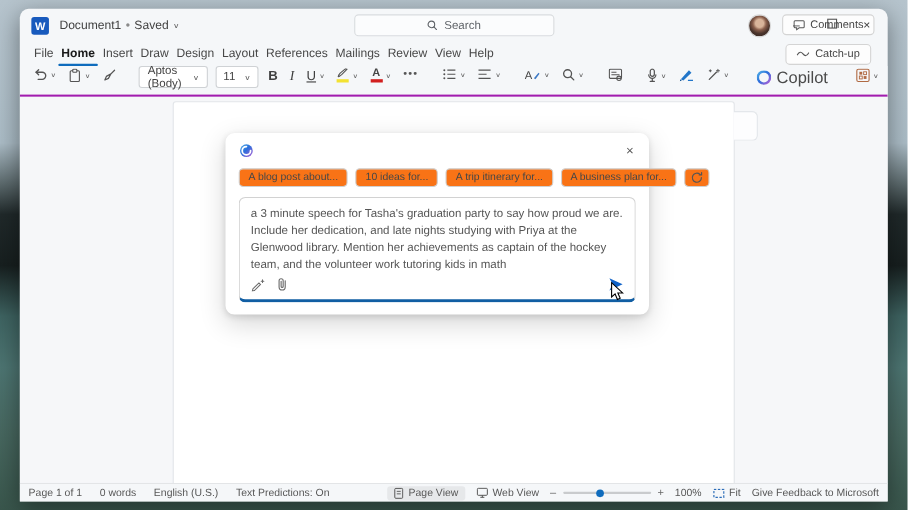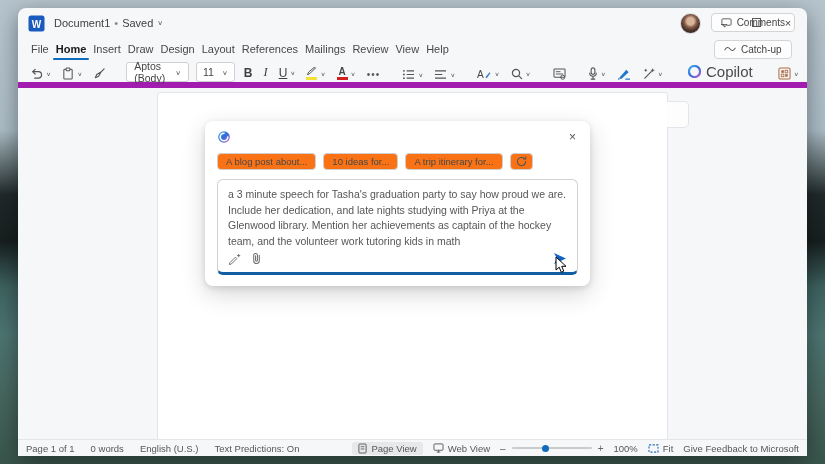--- a/index.html
+++ b/index.html
@@ -31,21 +31,21 @@
   .winctl { font-size:11px; color:#444; width:18px; text-align:center; }
   .maxbox { width:9px; height:9px; border:1.2px solid #555; display:inline-block; }
   
   .menubar { height:22px; display:flex; align-items:center; padding:0 12px; gap:5px; font-size:11px; color:#484848; flex:0 0 auto; }
   .mtab { position:relative; padding:2px 1px; cursor:default; }
   .mtab.active { color:#1a1a1a; font-weight:bold; }
   .mtab.active::after { content:""; position:absolute; left:-2px; right:-2px; bottom:-3px; height:2.5px; background:#0f6cbd; border-radius:2px; }
   .mb-right { margin-left:auto; display:flex; align-items:center; gap:8px;flex-direction:column; }
   .pill { height:19px; display:flex; align-items:center; gap:5px; padding:0 9px; border:1px solid #d4d4d4; border-radius:4px; background:#fdfdfd; font-size:10px; color:#444; }
   
-  .ribbon { height:28px; display:flex; align-items:flex-end; padding:0 10px; gap:7px; background:#f5f7f9; border-bottom:6px solid #a21caf; flex:0 0 auto; }
+  .ribbon { height:28px; display:flex; align-items:flex-start; padding:0 10px; gap:7px; background:#f5f7f9; border-bottom:2px solid #a21caf; flex:0 0 auto; }
   .rsep { width:1px; height:17px; background:#dddfe2; margin:0 2px; }
   .rbtn { display:flex; align-items:center; gap:3px; color:#545454; font-size:11px; padding:2px 2px; border-radius:3px; }
   .rbtn .chev { font-size:7px; }
   .fontbox { height:20px; border:1px solid #cfd2d5; border-radius:3px; background:#fff; display:flex; align-items:center; gap:10px; padding:0 7px; font-size:10.5px; color:#444; }
   .sizebox { height:20px; border:1px solid #cfd2d5; border-radius:3px; background:#fff; display:flex; align-items:center; gap:8px; padding:0 6px; font-size:10.5px; color:#444; }
   .bchar { font-weight:bold; font-size:12px; color:#3f3f3f; }
   .ichar { font-style:italic; font-family:"Liberation Serif",serif; font-size:12.5px; color:#3f3f3f; }
   .uchar { text-decoration:underline; font-size:12px; color:#3f3f3f; }
   .colorstack { display:flex; flex-direction:column; align-items:center; line-height:1; }
   .colorstack .bar { width:11px; height:3px; margin-top:1px; }
@@ -88,20 +88,27 @@
   <div class="titlebar">
     <svg class="app-icon" viewBox="0 0 17 17">
       <rect x="0.5" y="0.5" width="16" height="16" rx="2.5" fill="#185abd"></rect>
       <text x="8.5" y="12.5" font-size="10" font-family="Liberation Sans, sans-serif" font-weight="bold" fill="#ffffff" text-anchor="middle">W</text>
     </svg>
     <div class="doc-title">
       <span>Document1</span>
       <span style="color:#8a8a8a;">•</span>
       <span>Saved</span>
       <span class="chev">∨</span>
+    </div>
+    <div class="search-box">
+      <svg width="10" height="10" viewBox="0 0 12 12">
+        <circle cx="5" cy="5" r="3.6" fill="none" stroke="#5f6368" stroke-width="1.2"></circle>
+        <line x1="7.8" y1="7.8" x2="10.6" y2="10.6" stroke="#5f6368" stroke-width="1.2" stroke-linecap="round"></line>
+      </svg>
+      <span>Search</span>
     </div>
     <div class="tb-right">
       <div class="avatar"></div>
       <span class="winctl">–</span>
       <span class="winctl"><span class="maxbox"></span></span>
       <span class="winctl">×</span>
     </div>
   </div>
 
   <div class="menubar">
@@ -311,20 +318,21 @@
           </defs>
           <circle cx="7" cy="7" r="5.8" fill="url(#cg2)"></circle>
           <path d="M7 3.2a3.8 3.8 0 1 0 3.8 3.8" fill="none" stroke="#ffffff" stroke-width="1.6" stroke-linecap="round"></path>
         </svg>
         <span class="dlg-close">×</span>
       </div>
       <div class="chiprow">
         <span class="chip">A blog post about...</span>
         <span class="chip">10 ideas for...</span>
         <span class="chip">A trip itinerary for...</span>
+        <span class="chip">A business plan for...</span>
         <span class="chip icon-only">
           <svg width="11" height="11" viewBox="0 0 12 12">
             <path d="M10.5 6a4.5 4.5 0 1 1-1.4-3.2" fill="none" stroke="#555" stroke-width="1.2" stroke-linecap="round"></path>
             <path d="M10.7 1v2.3H8.4" fill="none" stroke="#555" stroke-width="1.2" stroke-linecap="round" stroke-linejoin="round"></path>
           </svg>
         </span>
       </div>
       <div class="promptbox">
         <div class="prompt-text">a 3 minute speech for Tasha's graduation party to say how proud we are. Include her dedication, and late nights studying with Priya at the Glenwood library. Mention her achievements as captain of the hockey team, and the volunteer work tutoring kids in math</div>
         <div class="prompt-actions">

